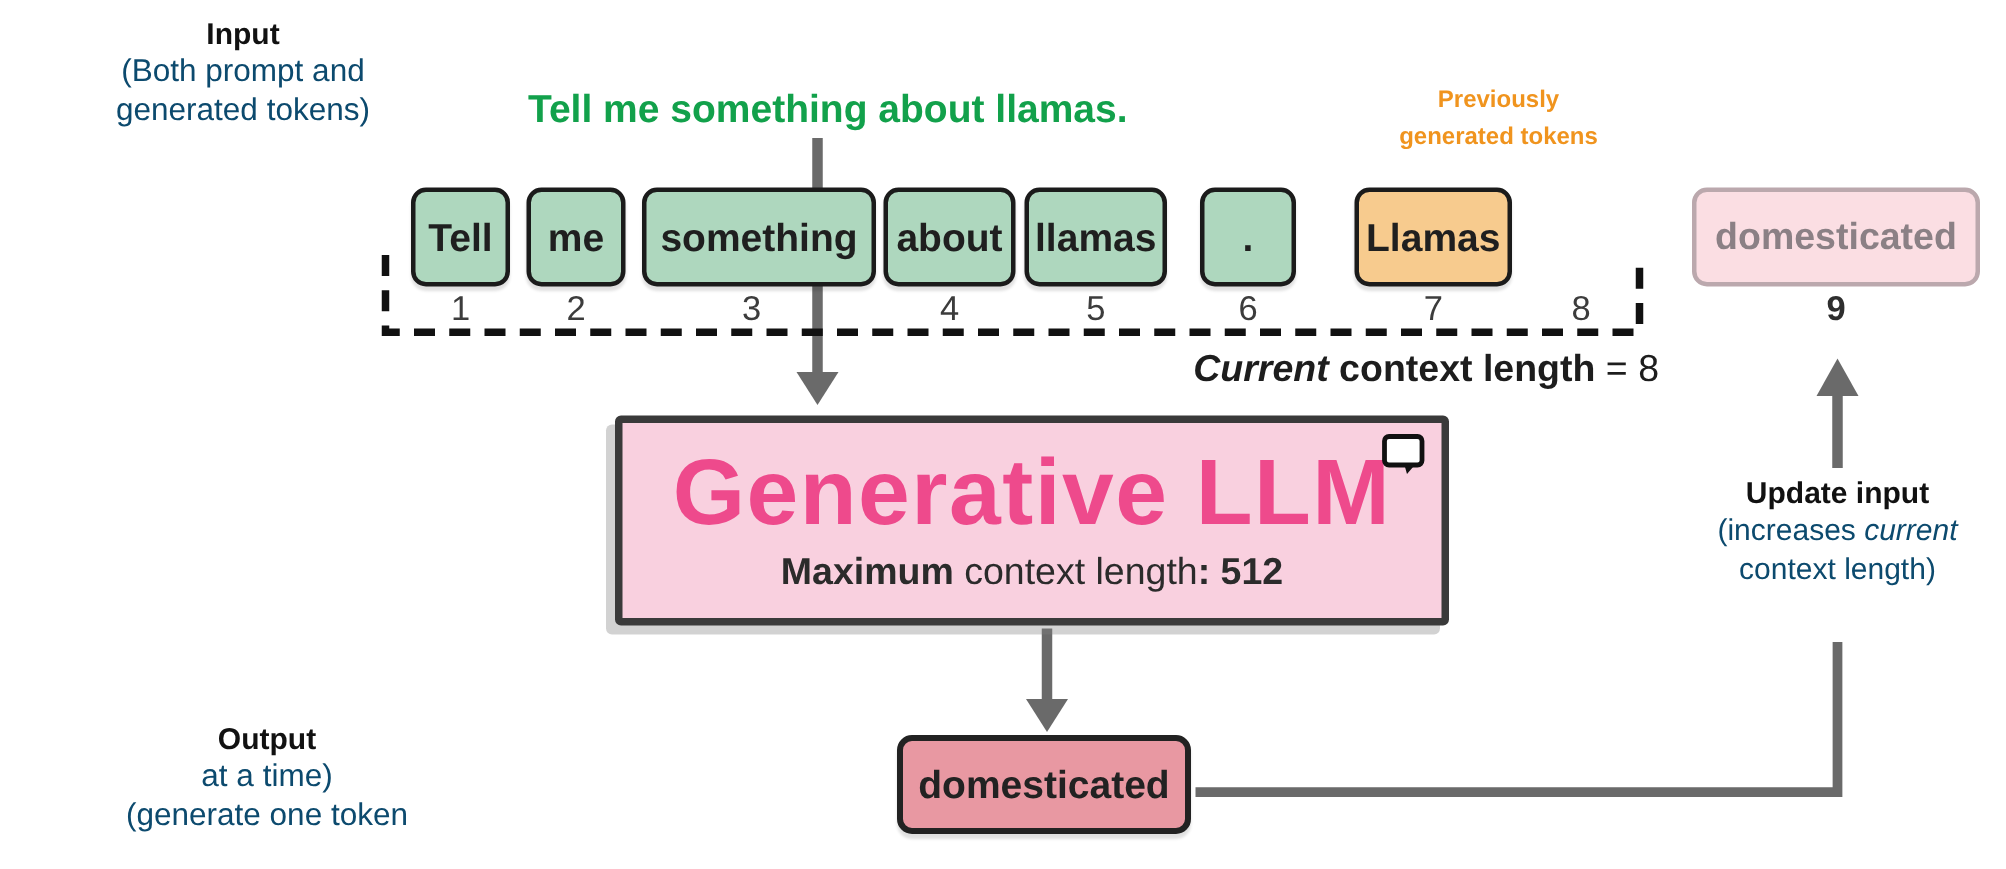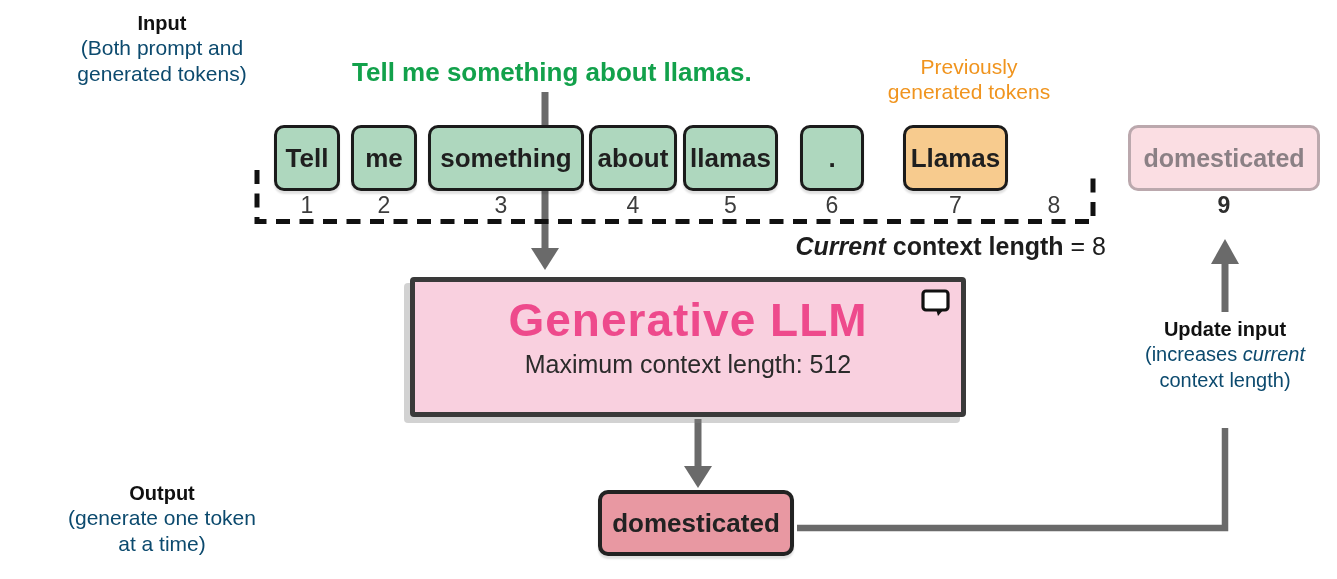--- a/index.html
+++ b/index.html
@@ -8,32 +8,32 @@
     font-family:"Liberation Sans", sans-serif; overflow:hidden;
   }
   .overlay { position:absolute; left:0; top:0; z-index:0; }
 
   
   .side-label { position:absolute; text-align:center; z-index:1; }
   .side-title { font-size:20px; font-weight:700; color:#111111; }
   .side-sub { font-size:21px; color:#0c4a6e; line-height:26px; }
 
   .input-label  { left:52px;  top:12px;  width:220px; }
-  .output-label { left:52px;  top:482px; width:220px; }
+  .output-label { left:68px;  top:482px; width:220px; }
   .update-label { left:1113px; top:318px; width:224px; }
   .update-label .side-sub { font-size:20px; }
 
   
   .prompt-text {
     position:absolute; left:352px; top:57px; z-index:1;
     font-size:26px; font-weight:700; color:#12a14b; white-space:nowrap;
   }
   .prev-label {
-    position:absolute; left:854px; top:54px; width:230px; z-index:1;
-    text-align:center; font-size:21px; font-weight:400; color:#f0941e; line-height:25px;
+    position:absolute; left:884px; top:54px; width:230px; z-index:1;
+    text-align:center; font-size:16px; font-weight:700; color:#f0941e; line-height:25px;
   }
 
   
   .token {
     position:absolute; top:125px; height:66px; box-sizing:border-box; z-index:2;
     background:#aed7be; border:3px solid #1b1b1b; border-radius:10px;
     display:flex; align-items:center; justify-content:center;
     font-size:26px; font-weight:700; color:#1f1f1f; white-space:nowrap;
     box-shadow:0 3px 2px rgba(0,0,0,0.12);
   }
@@ -64,24 +64,24 @@
   .ctx .bd { font-weight:700; }
   .ctx .rg { font-weight:400; }
 
   
   .llm {
     position:absolute; left:410px; top:277px; width:556px; height:140px; z-index:2;
     box-sizing:border-box; background:#f9d0df; border:5px solid #3a3a3a; border-radius:4px;
     text-align:center; box-shadow:-6px 6px 0 rgba(125,125,125,0.35);
   }
   .llm-title {
-    margin-top:11px; font-size:46px; font-weight:800; color:#ee4a8c; letter-spacing:1px;
+    margin-top:11px; font-size:62px; font-weight:800; color:#ee4a8c; letter-spacing:1px;
   }
   .llm-sub { margin-top:3px; font-size:25px; color:#2b2b2b; }
-  .llm-sub .bd { font-weight:400; }
+  .llm-sub .bd { font-weight:700; }
   .bubble-icon { position:absolute; top:7px; right:9px; }
 
   
   .output-box {
     position:absolute; left:598px; top:490px; width:196px; height:66px; z-index:2;
     box-sizing:border-box; background:#e898a2; border:4px solid #222222; border-radius:10px;
     display:flex; align-items:center; justify-content:center;
     font-size:26px; font-weight:700; color:#222222;
     box-shadow:0 3px 2px rgba(0,0,0,0.12);
   }
@@ -155,22 +155,22 @@
       <path d="M15 20 L23 20 L17 27 Z" fill="#111111"></path>
     </svg>
     <div class="llm-title">Generative LLM</div>
     <div class="llm-sub">
       <span class="bd">Maximum</span><span> context length</span><span class="bd">: 512</span>
     </div>
   </div>
 
   <div class="side-label output-label">
     <div class="side-title">Output</div>
+    <div class="side-sub">at a time)</div>
     <div class="side-sub">(generate one token</div>
-    <div class="side-sub">at a time)</div>
   </div>
 
   <div class="output-box">domesticated</div>
 
   <div class="side-label update-label">
     <div class="side-title">Update input</div>
     <div class="side-sub">
       <span>(increases </span><i>current</i>
     </div>
     <div class="side-sub">context length)</div>

